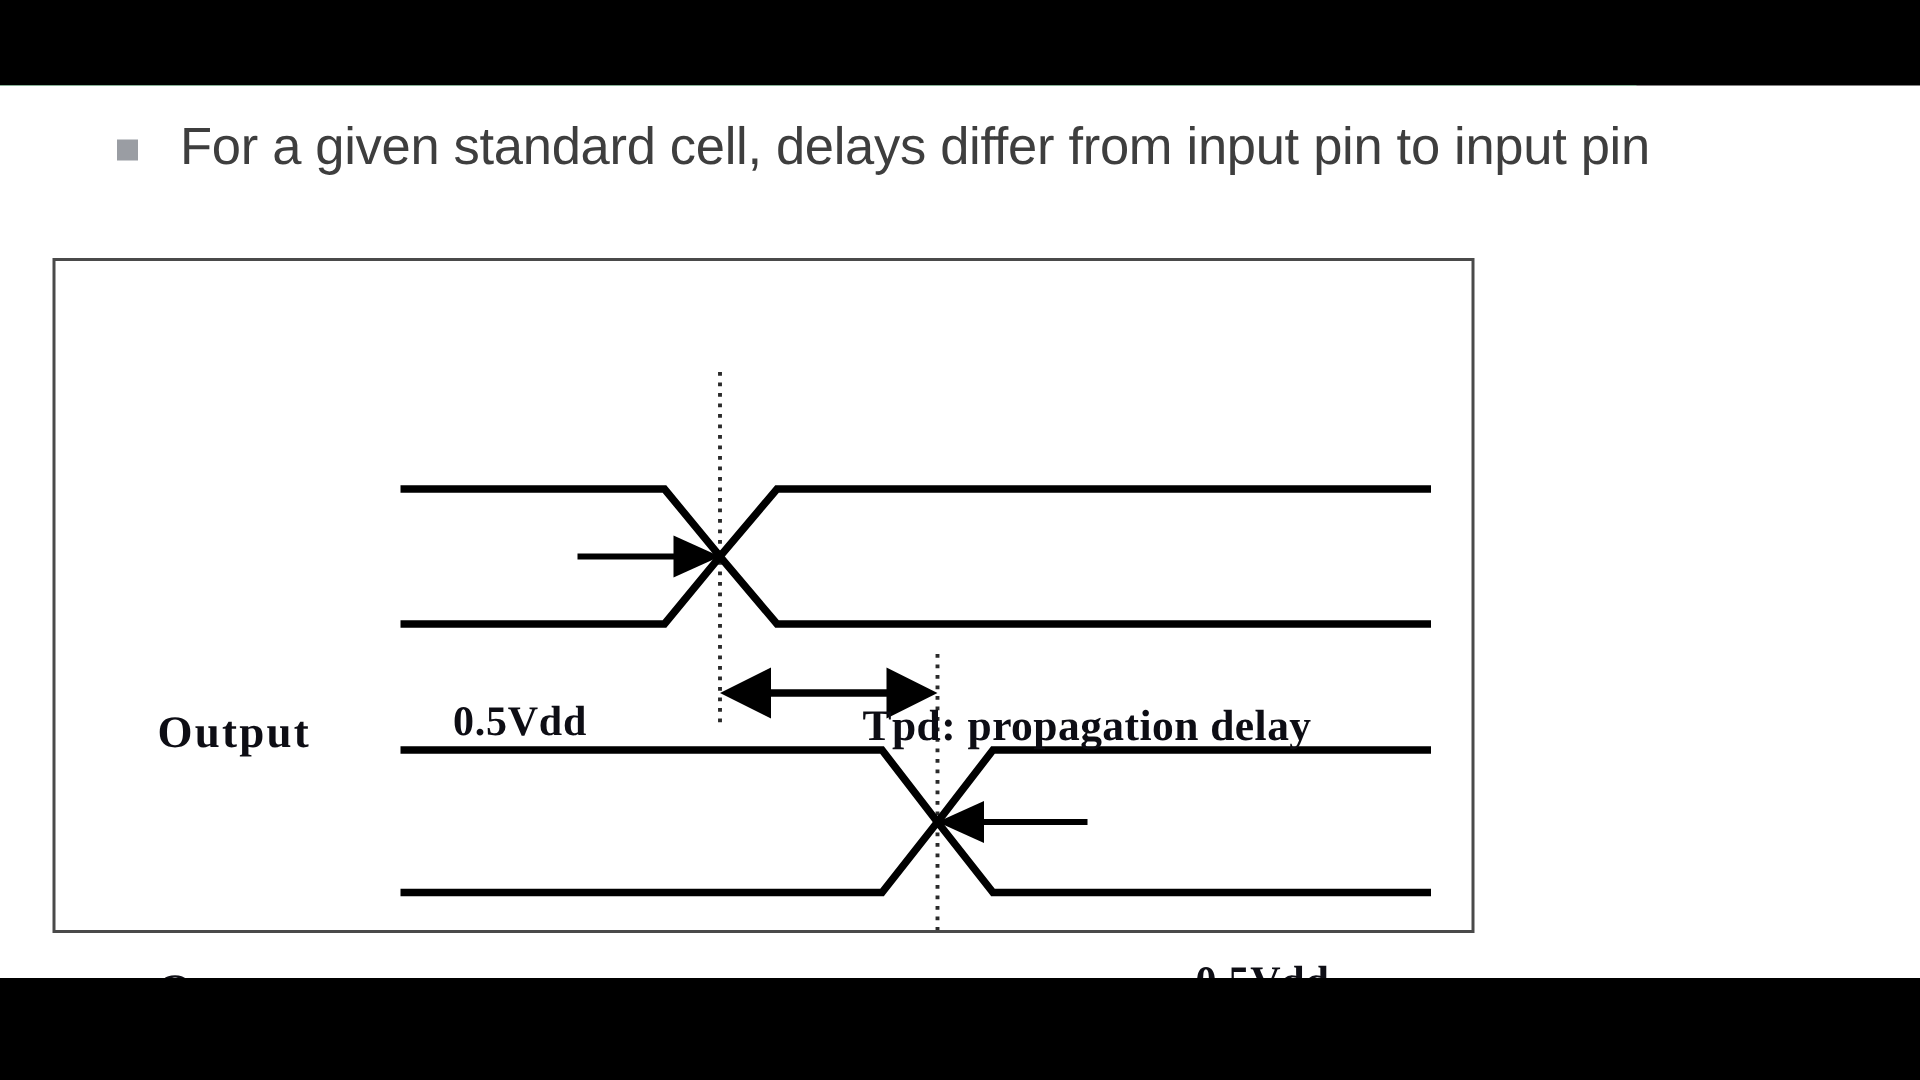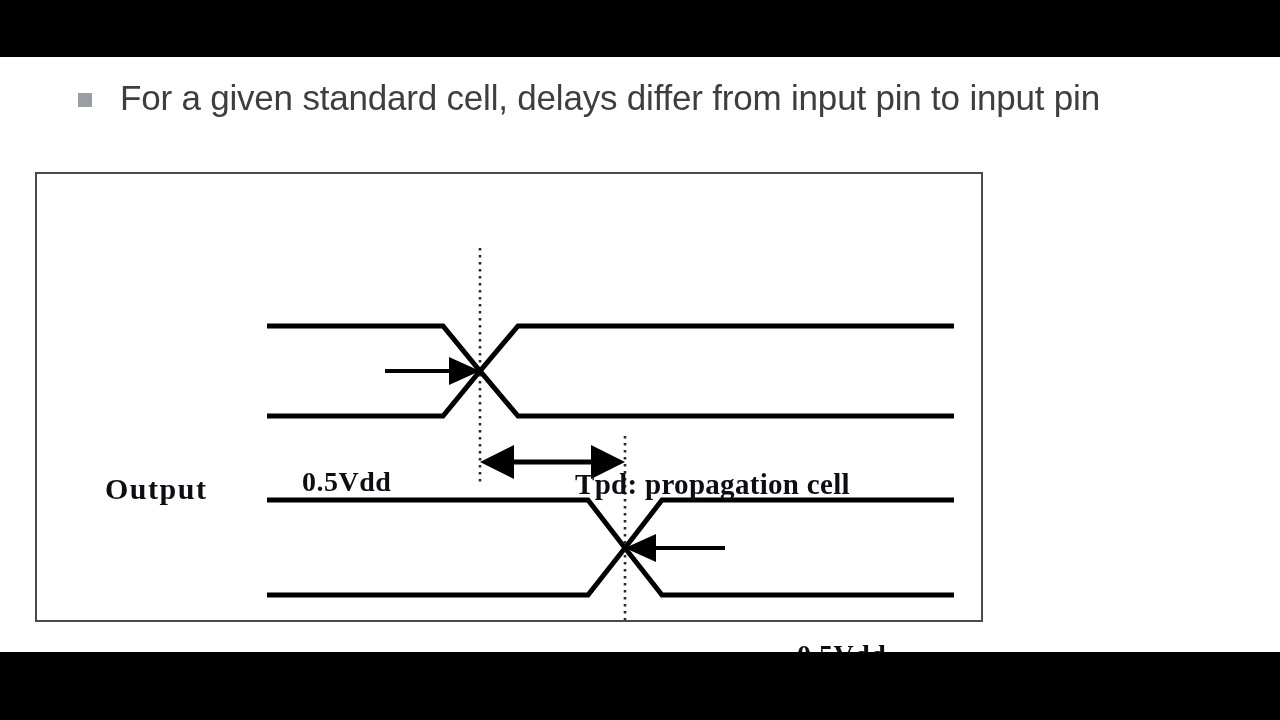--- a/index.html
+++ b/index.html
@@ -159,19 +159,19 @@
       </svg>
 
       <div class="wave-label label-input">Output</div>
 
       <div class="wave-label label-output">Output</div>
 
       <div class="wave-label label-vdd-in">0.5Vdd</div>
 
       <div class="wave-label label-vdd-out">0.5Vdd</div>
 
-      <div class="wave-label label-tpd">Tpd: propagation cell</div>
+      <div class="wave-label label-tpd">Tpd: propagation delay</div>
 
     </div>
   </div>
 
   <div class="letterbox-bottom"></div>
 </div>
 
 </body></html>

